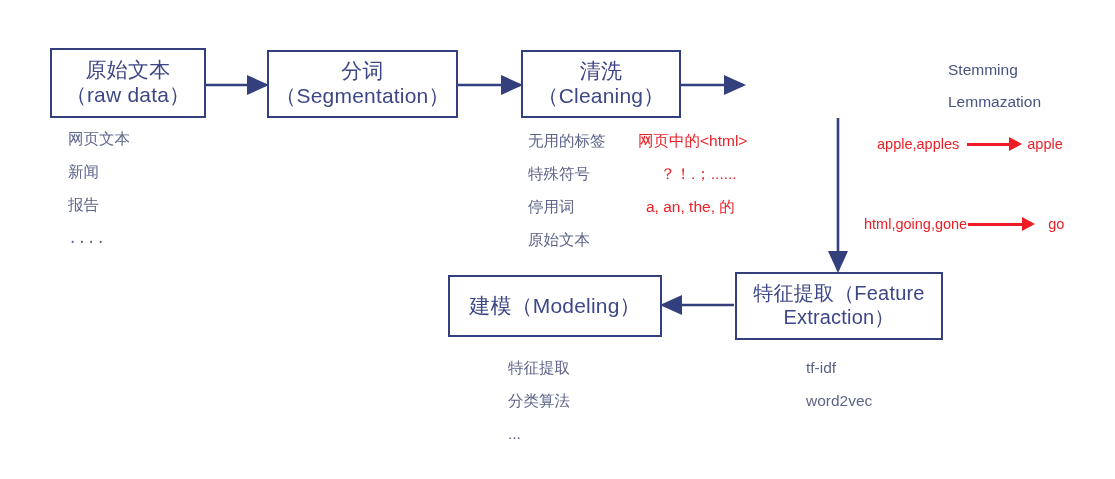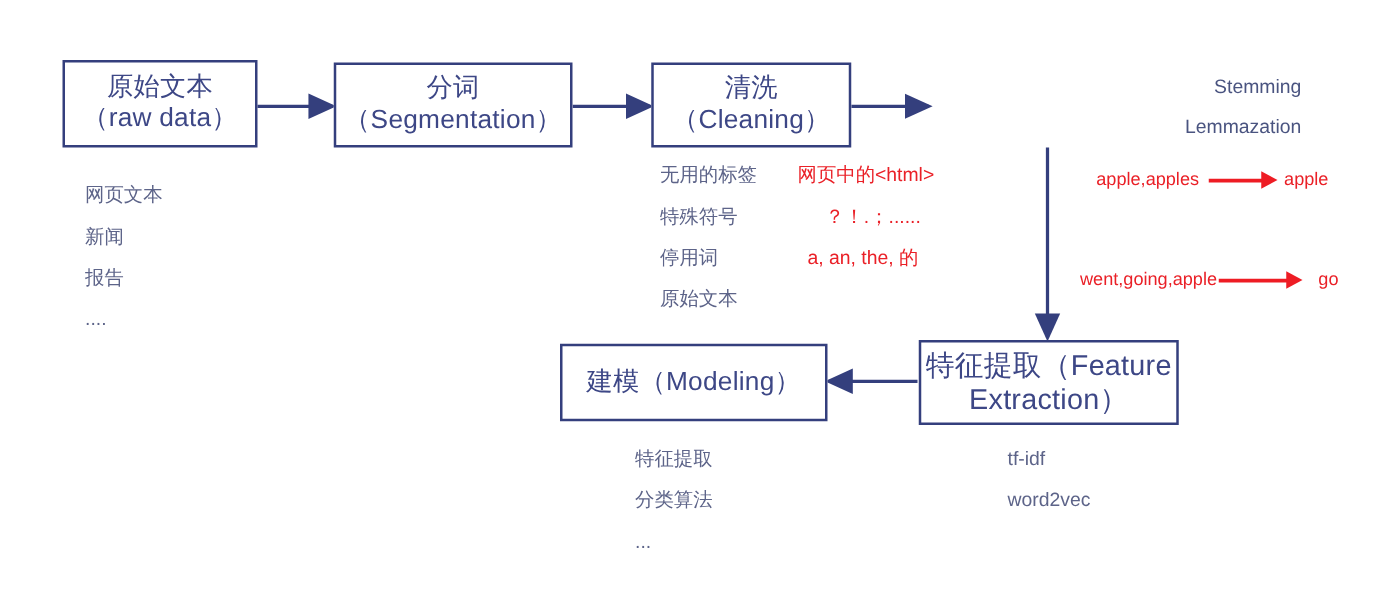--- a/index.html
+++ b/index.html
@@ -30,21 +30,21 @@
     display: flex;
     flex-direction: column;
     align-items: center;
     justify-content: center;
     text-align: center;
     line-height: 1.18;
     font-size: 21px;
     letter-spacing: 0.2px;
   }
   .node .ln { display: block; white-space: nowrap; }
-  .node.two-col-text { font-size: 23px; }
+  .node.two-col-text { font-size: 20px; }
 
   .sublist {
     position: absolute;
     color: #5d6489;
     font-size: 15.5px;
     line-height: 1.0;
   }
   .sublist .row {
     display: flex;
     align-items: baseline;
@@ -138,21 +138,21 @@
 
   <div class="node two-col-text" style="left:735px; top:272px; width:208px; height:68px;">
     <span class="ln">特征提取（Feature</span>
     <span class="ln">Extraction）</span>
   </div>
 
   <div class="node" style="left:448px; top:275px; width:214px; height:62px;">
     <span class="ln">建模（Modeling）</span>
   </div>
 
-  <div class="sublist" style="left:68px; top:149px;">
+  <div class="sublist" style="left:68px; top:133px;font-family:Liberation Mono, monospace;">
     <div class="row">
       <span class="term">网页文本</span>
     </div>
     <div class="row">
       <span class="term">新闻</span>
     </div>
     <div class="row">
       <span class="term">报告</span>
     </div>
     <div class="row">
@@ -172,37 +172,37 @@
     <div class="row">
       <span class="term" style="width:110px;">停用词</span>
       <span class="example" style="padding-left:8px;">a, an, the, 的</span>
     </div>
     <div class="row">
       <span class="term" style="width:110px;">原始文本</span>
       <span class="example"></span>
     </div>
   </div>
 
-  <div class="note-plain" style="left:948px; top:62px;text-align:right;">
+  <div class="note-plain" style="left:948px; top:62px;">
     <div class="row">
       <span>Stemming</span>
     </div>
     <div class="row">
       <span>Lemmazation</span>
     </div>
   </div>
 
   <div class="map-row" style="left:877px; top:136px;">
     <span class="src">apple,apples</span>
     <span class="redarrow" style="width:44px;"></span>
     <span class="dst">apple</span>
   </div>
 
   <div class="map-row" style="left:864px; top:216px;">
-    <span class="src" style="margin-right:1px;">went,going,apple</span>
+    <span class="src" style="margin-right:1px;">html,going,gone</span>
     <span class="redarrow" style="width:56px;"></span>
     <span class="dst" style="margin-left:10px;">go</span>
   </div>
 
   <div class="sublist" style="left:508px; top:360px;">
     <div class="row">
       <span class="term">特征提取</span>
     </div>
     <div class="row">
       <span class="term">分类算法</span>

